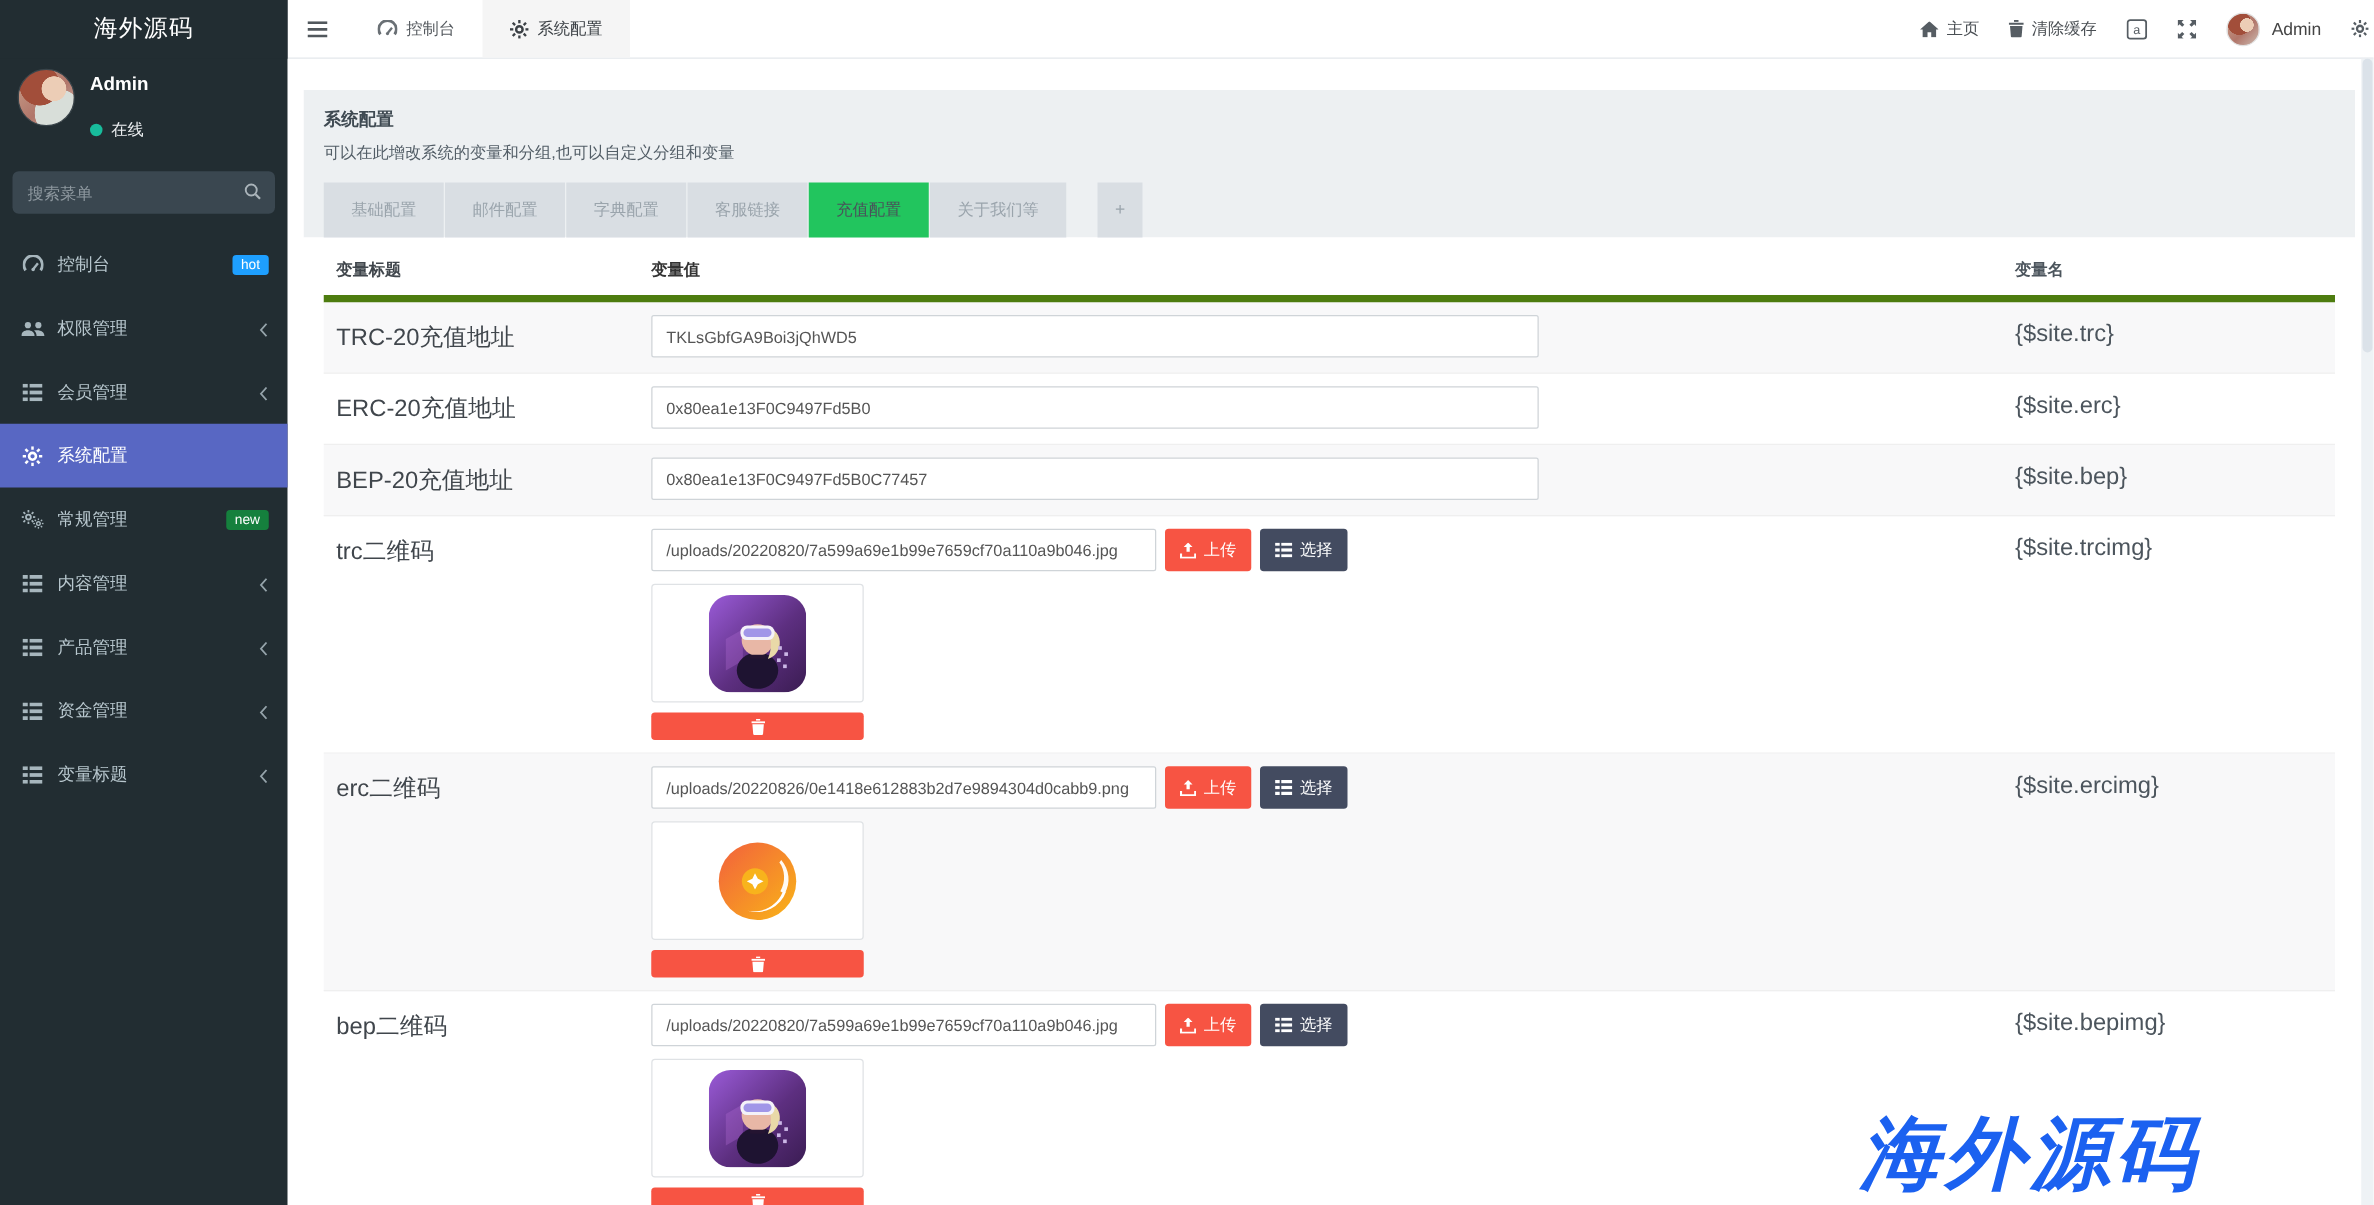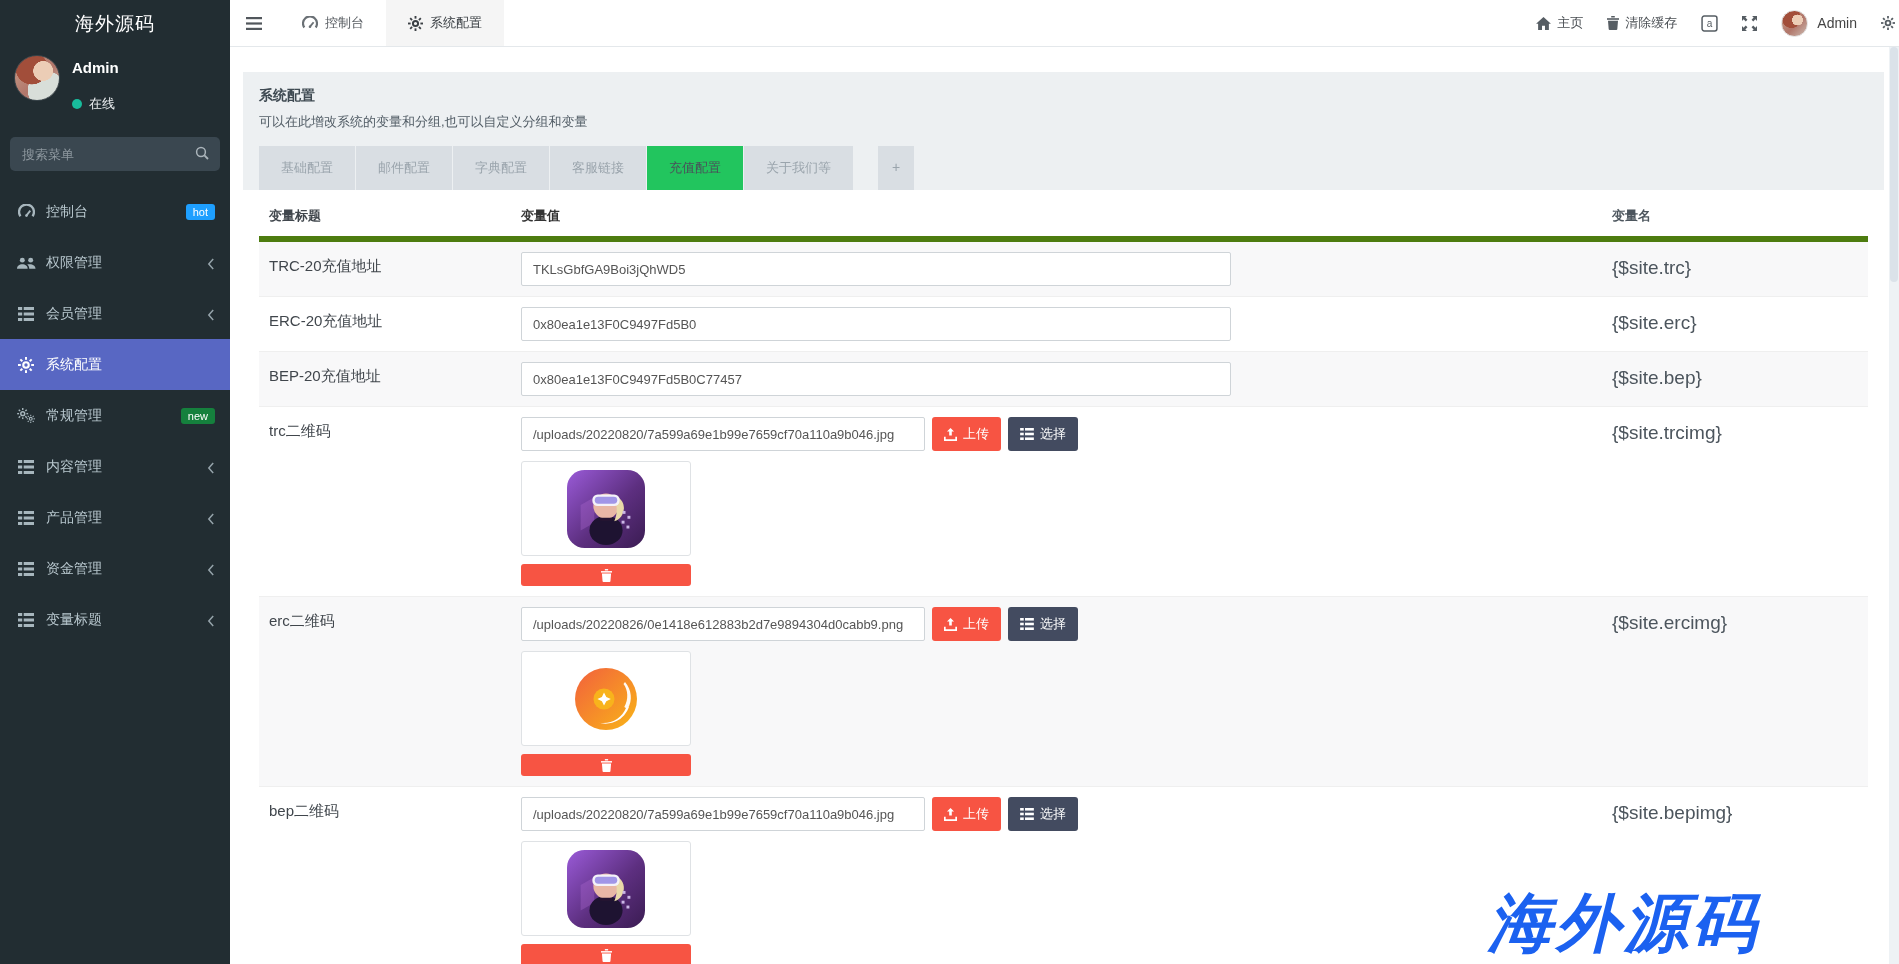--- a/index.html
+++ b/index.html
@@ -70,21 +70,21 @@
   .tabs { display:flex; gap:1px; margin-top:15px; }
   .tab { padding:13px 22px; background:#d9dee3; color:#9aa4ac; font-size:13px; cursor:pointer; }
   .tab.active { background:#22c55e; color:#49525a; }
   .tab.plus { padding:13px 14px; margin-left:24px; font-size:14px; }
 
   .panel-body { background:#fff; padding:6px 16px 0 16px; }
   .trow { display:flex; align-items:flex-start; border-bottom:1px solid #efefef; }
   .trow.head { font-weight:bold; color:#333; border-bottom:6px solid #4d7c0f; }
   .trow.stripe { background:#f8f8f9; }
   .trow.last { border-bottom:1px solid #e3e3e3; }
-  .c-title { width:252px; padding:15px 10px; font-size:15px; color:#40464c; flex:none; }
+  .c-title { width:252px; padding:15px 10px; font-size:19px; color:#40464c; flex:none; }
   .c-value { flex:1; padding:10px 10px; font-size:13px; }
   .c-var { width:266px; padding:15px 10px; font-size:19px; color:#4c555d; flex:none; }
   .trow.head .c-title, .trow.head .c-var, .trow.head .c-value { padding:11px 10px; font-size:13px; }
 
   .inp { height:34px; border:1px solid #cfd4d8; border-radius:2px; background:#fff; color:#555;
     font-size:13px; padding:0 11px; outline:none; font-family:inherit; }
   .inp.addr { width:710px; }
   .inp.path { width:404px; }
   .val-line { display:flex; align-items:center; gap:7px; }
   .btn { border:none; border-radius:3px; height:34px; font-size:13px; color:#fff; cursor:pointer;

